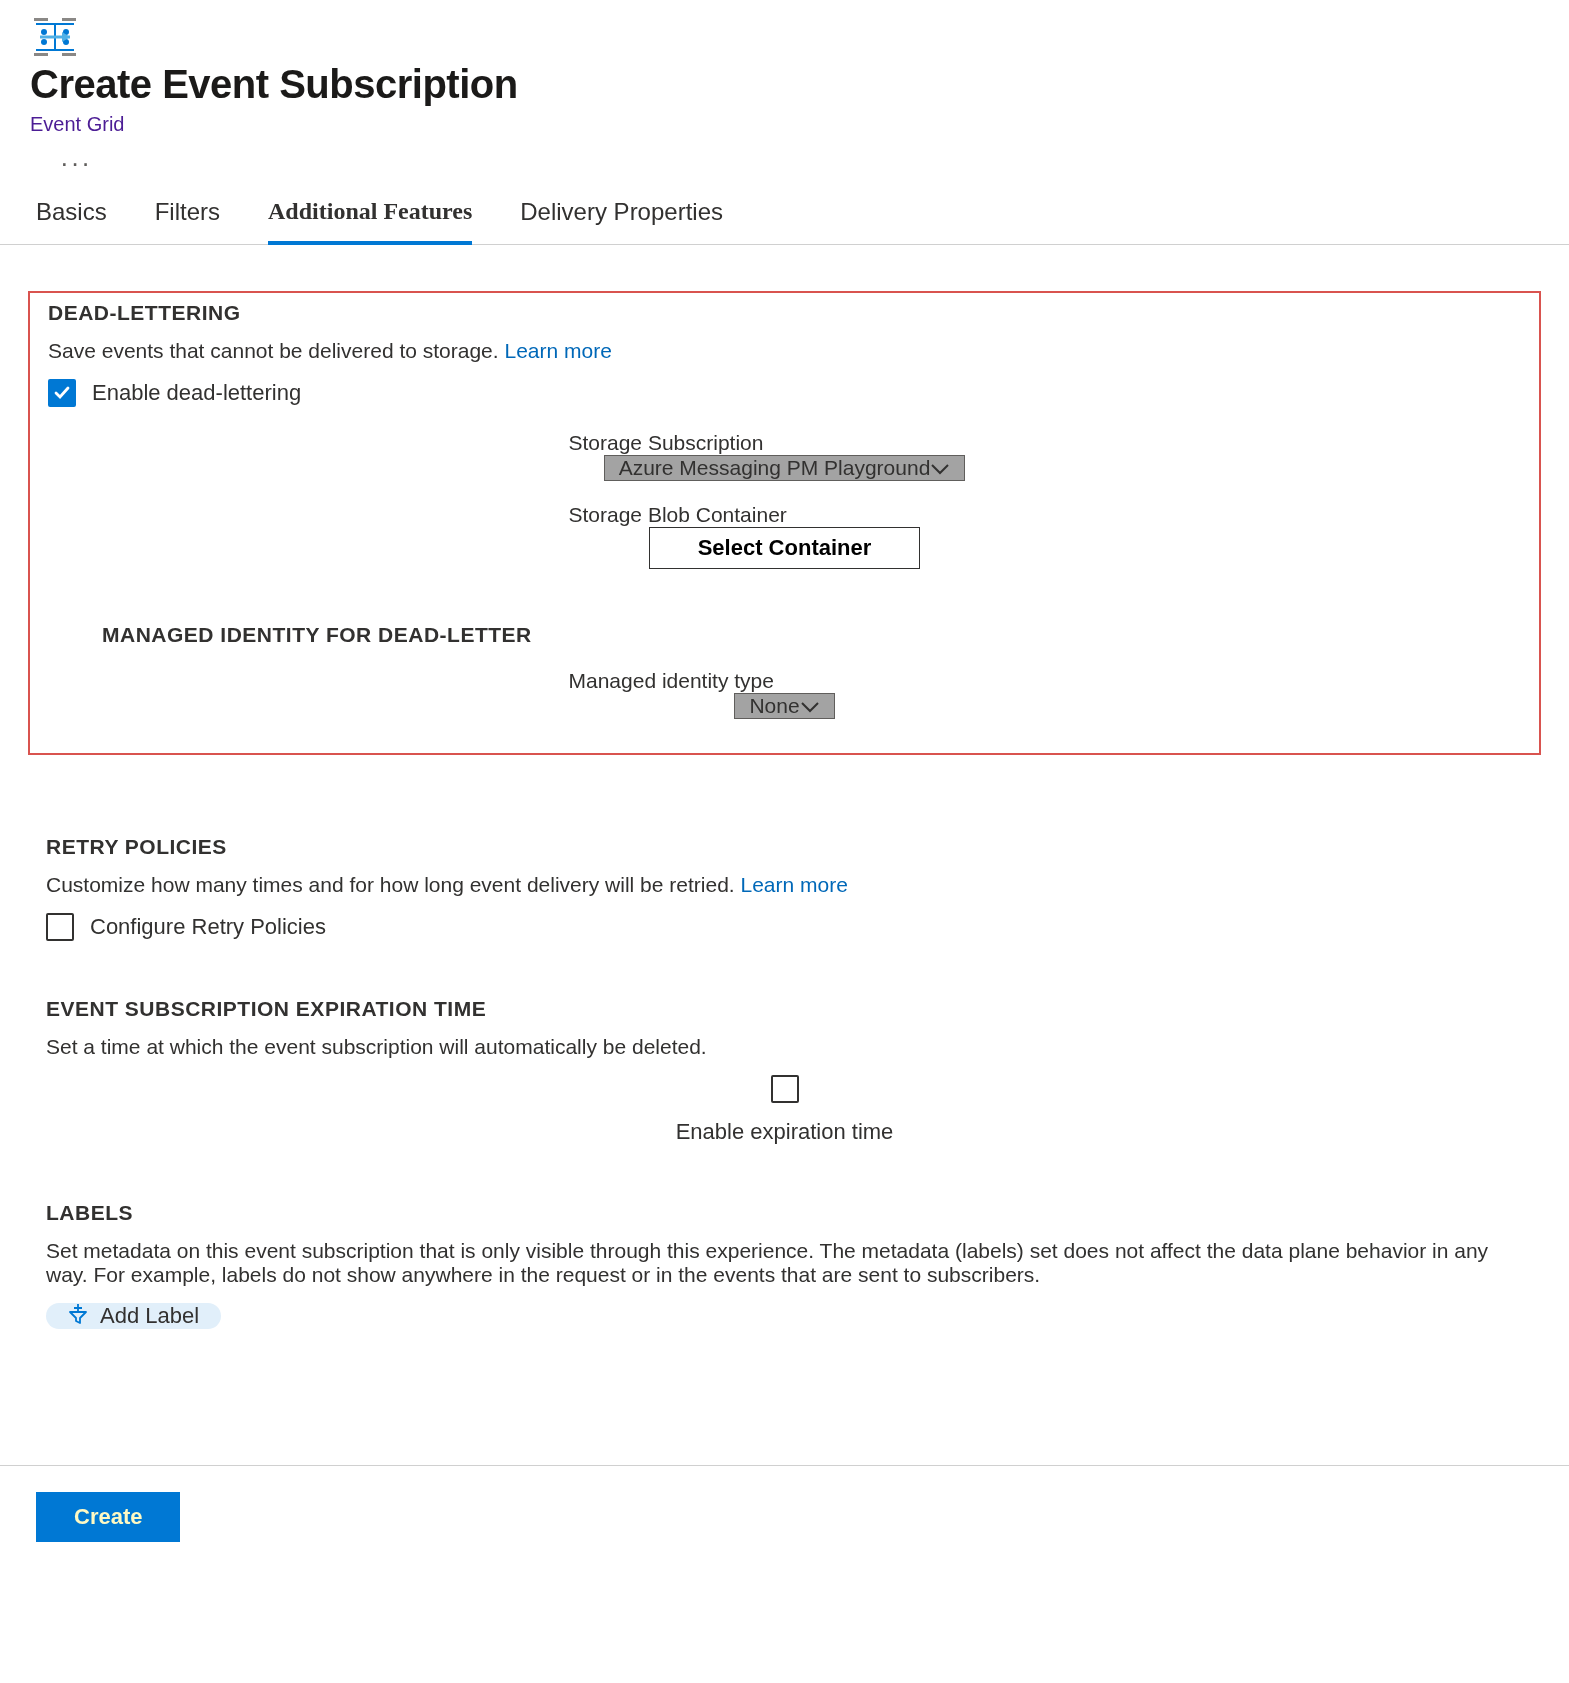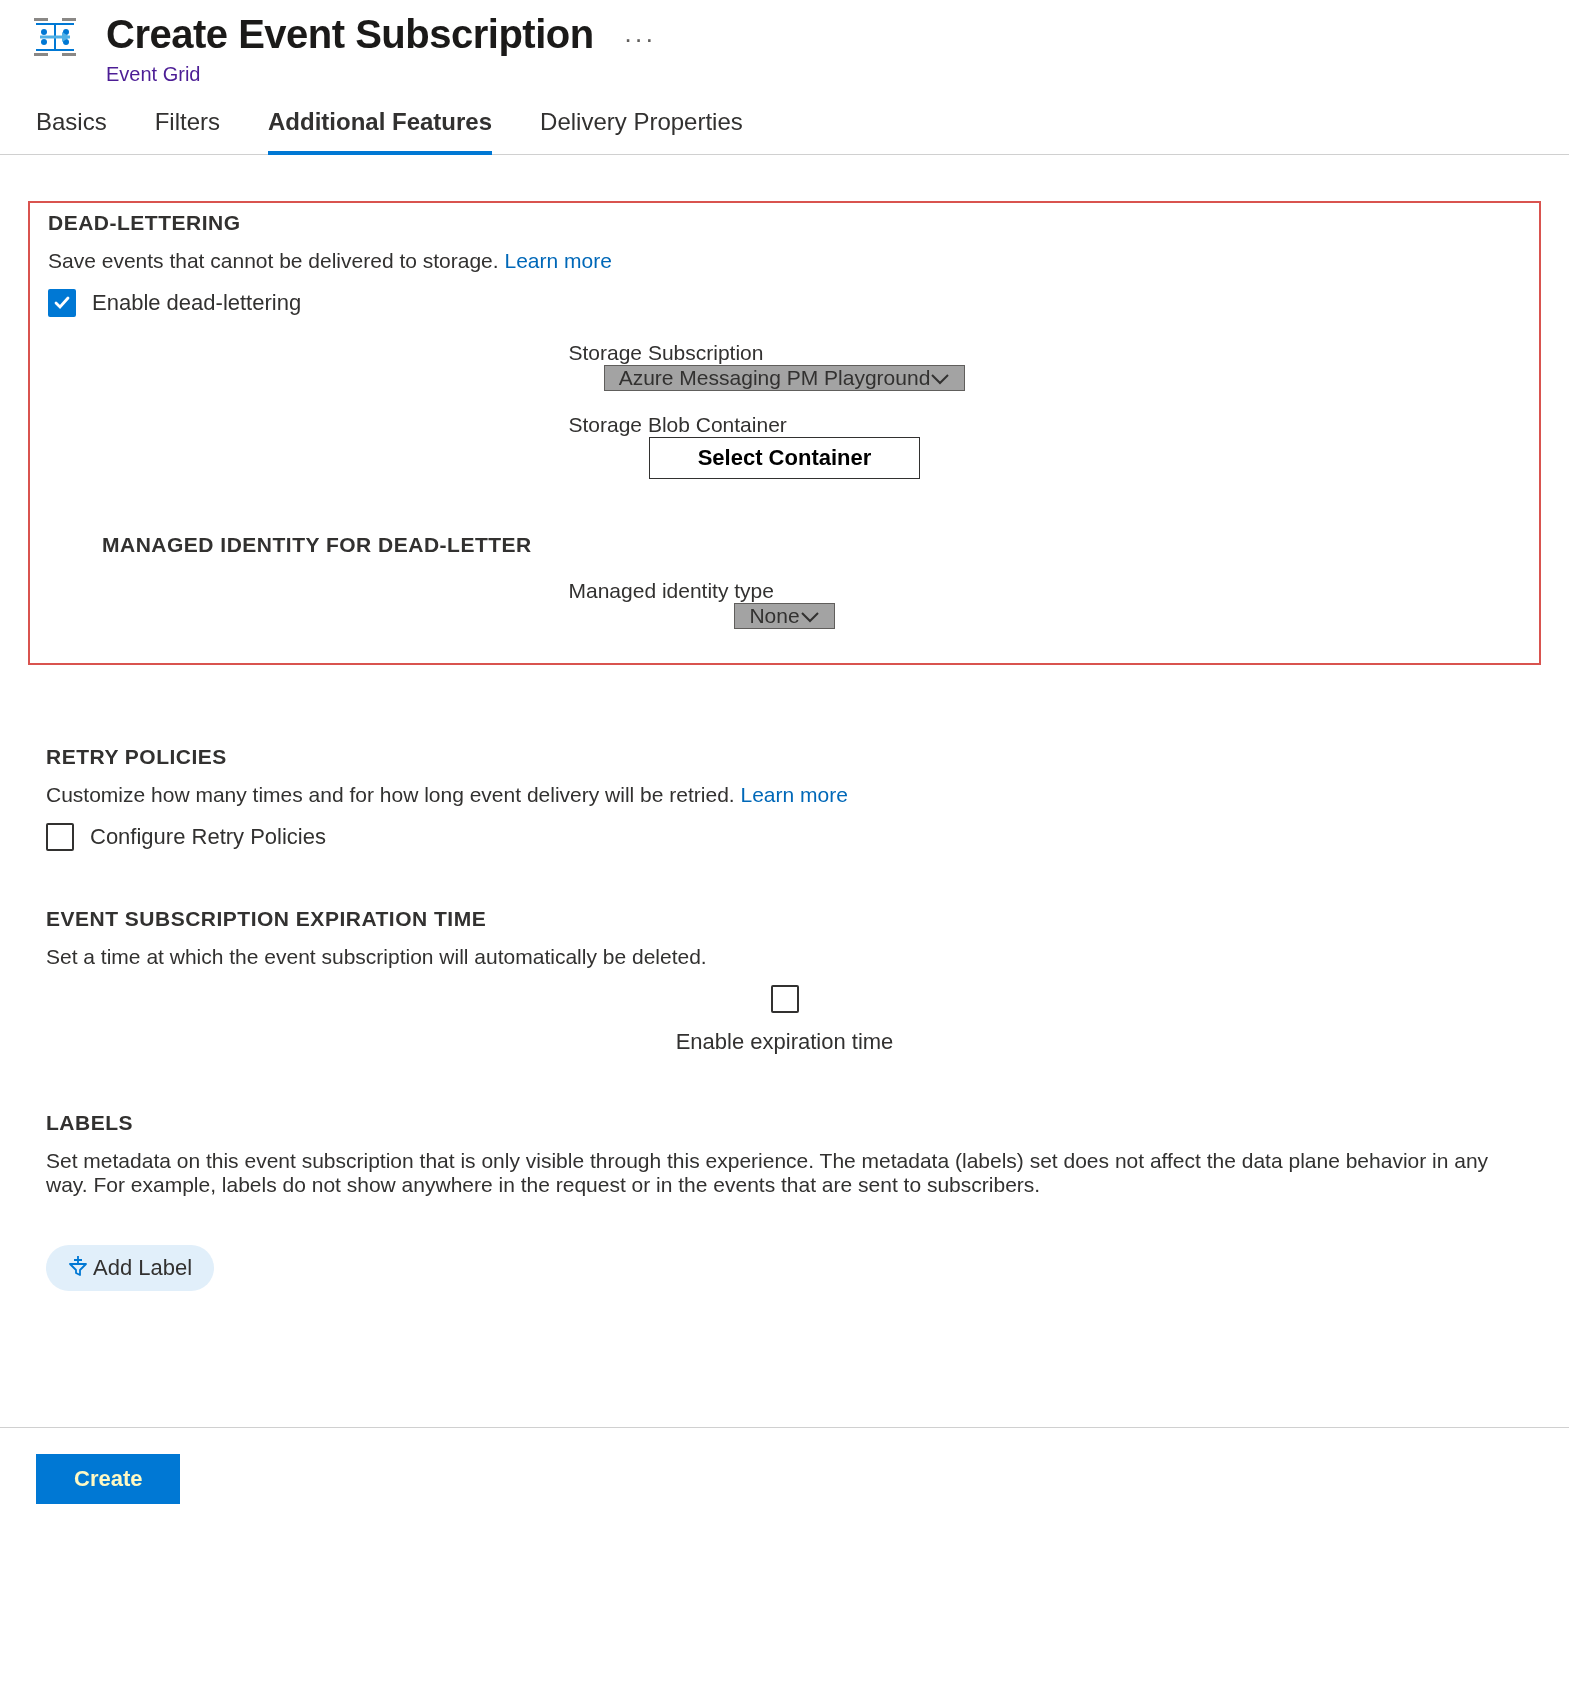--- a/index.html
+++ b/index.html
@@ -8,20 +8,21 @@
     font-family: "Segoe UI", -apple-system, BlinkMacSystemFont, sans-serif;
     color: #323130;
     background: #fff;
     width: 1569px;
   }
   .page { padding: 0; }
   .header {
     display: flex;
     align-items: flex-start;
     padding: 12px 30px 10px 30px;
+    flex-direction: column;
   }
   .header-icon {
     width: 50px; height: 50px;
     margin-right: 26px;
     display: flex; align-items: center; justify-content: center;
   }
   .header-text h1 {
     margin: 0;
     font-size: 40px;
     font-weight: 600;
@@ -50,20 +51,21 @@
   }
   .tab {
     font-size: 24px;
     color: #323130;
     padding-bottom: 18px;
     cursor: pointer;
     position: relative;
   }
   .tab.active {
     font-weight: 600;
+    font-family: Liberation Serif, serif;
   }
   .tab.active::after {
     content: "";
     position: absolute;
     left: 0; right: 0; bottom: -1px;
     height: 4px;
     background: #0078d4;
   }
   .content { padding: 46px 28px 30px 28px; }
   .highlight-box {
@@ -142,29 +144,28 @@
   .sub-title {
     font-size: 21px;
     font-weight: 600;
     margin: 54px 0 22px 54px;
     letter-spacing: 0.5px;
   }
   .section { margin-bottom: 56px; padding: 0 18px; }
   .add-label-btn {
     display: inline-flex;
     align-items: center;
-    gap: 5px;
+    gap: 12px;
     background: #e1effa;
     border: none;
     border-radius: 999px;
-    padding: 10px 22px;
+    padding: 0 22px;
     font-size: 22px;
     color: #323130;
     cursor: pointer;
-    margin-top: 32px;
   }
   .add-label-btn .icon { color: #0078d4; font-size: 20px; }
   .footer {
     border-top: 1px solid #d0d0d0;
     padding: 26px 36px;
     margin-top: 50px;
   }
   .create-btn {
     background: #0078d4;
     color: #fef9c3;

